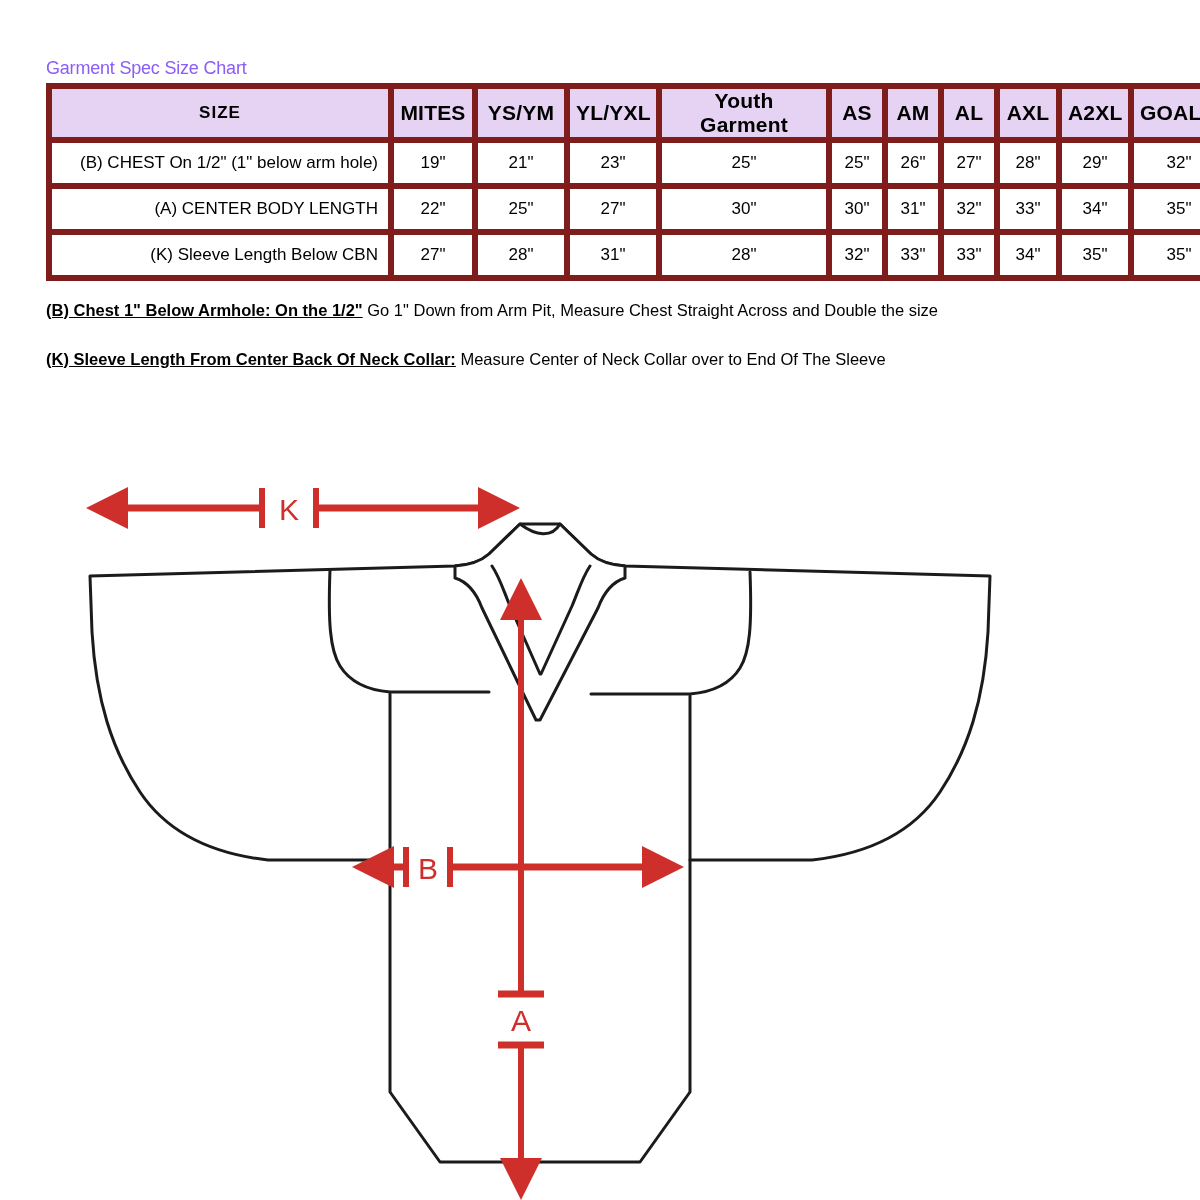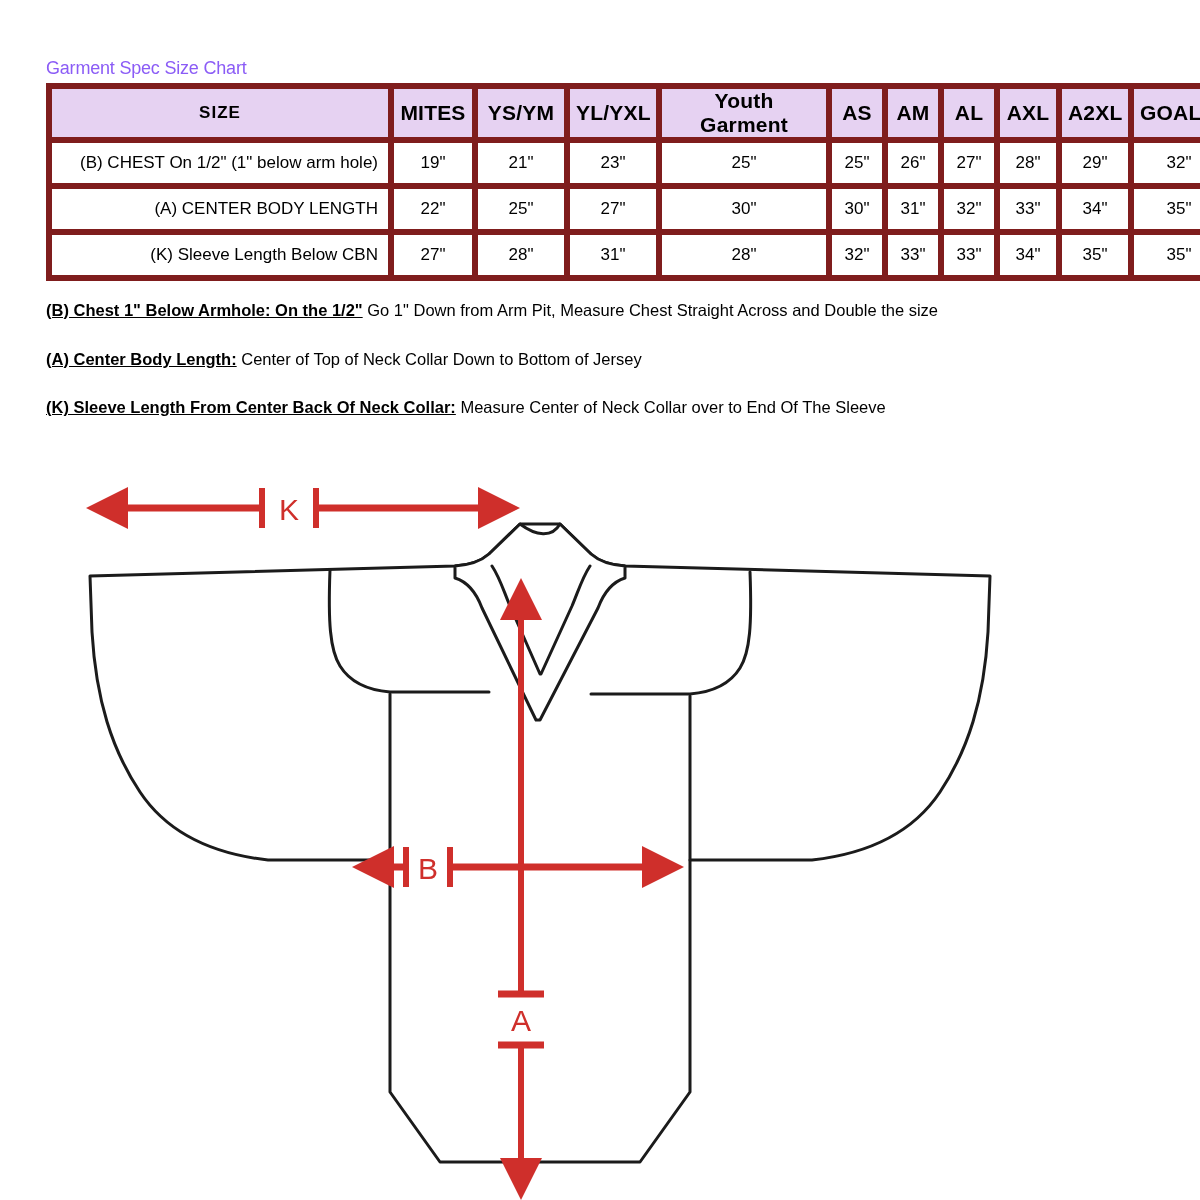--- a/index.html
+++ b/index.html
@@ -192,23 +192,20 @@
         </tr>
       </tbody>
     </table>
   </div>
 
   <div class="defs">
     <div class="def-line">
       <span class="lead">(B) Chest 1" Below Armhole: On the 1/2"</span><span class="rest"> Go 1" Down from Arm Pit, Measure Chest Straight Across and Double the size</span>
     </div>
     <div class="def-line">
-      <span class="lead">(A) Center Body Length:</span><span class="rest"> Center of Top of Neck Collar Down to Bottom of Jersey</span>
-    </div>
-    <div class="def-line">
       <span class="lead">(K) Sleeve Length From Center Back Of Neck Collar:</span><span class="rest"> Measure Center of Neck Collar over to End Of The Sleeve</span>
     </div>
   </div>
 
   <div class="diagram">
     <svg width="1200" height="740" viewBox="0 0 1200 740" xmlns="http://www.w3.org/2000/svg">
 
       <g fill="#ffffff" stroke="#1b1b1b" stroke-width="3" stroke-linejoin="round" stroke-linecap="round">
 
         <path d="

